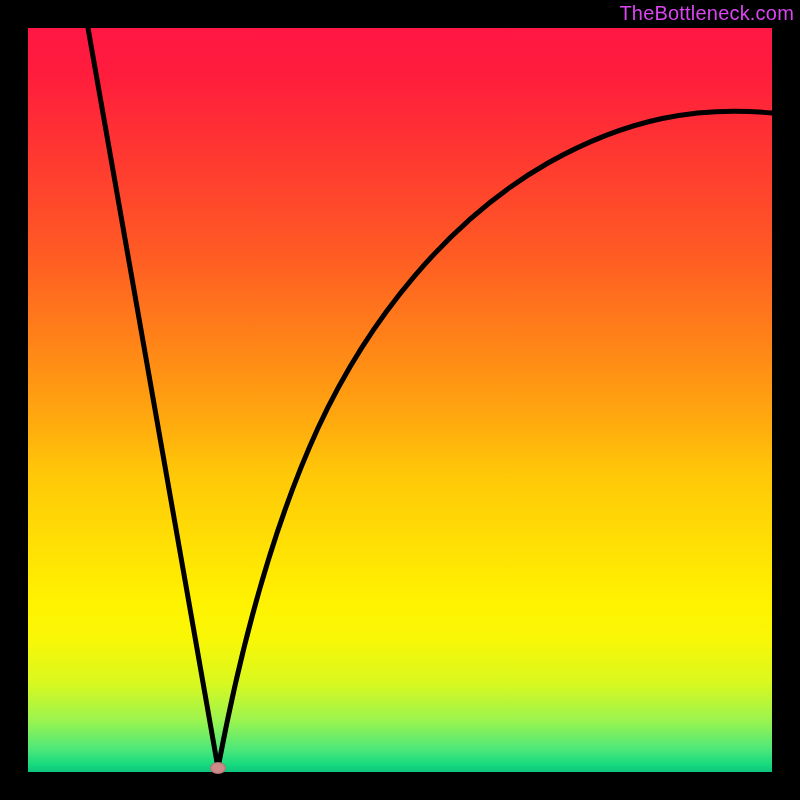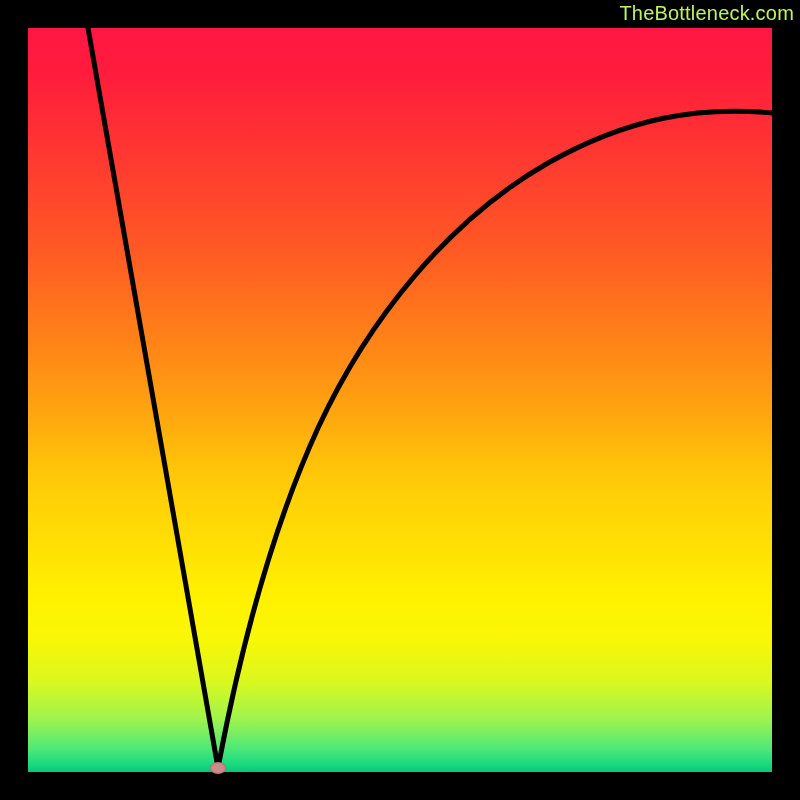--- a/index.html
+++ b/index.html
@@ -42,21 +42,21 @@
       #9CF44E 93%,
       #4CE77A 97%,
       #17DA7E 99%,
       #0CC57C 100%
     );
   }
   .watermark {
     position: absolute;
     top: 2px;
     right: 6px;
-    color: #bef264;
+    color: #d946ef;
     font-size: 20px;
     font-weight: 500;
     letter-spacing: 0.2px;
     user-select: none;
   }
   svg.curve {
     position: absolute;
     left: 0;
     top: 0;
     width: 744px;

